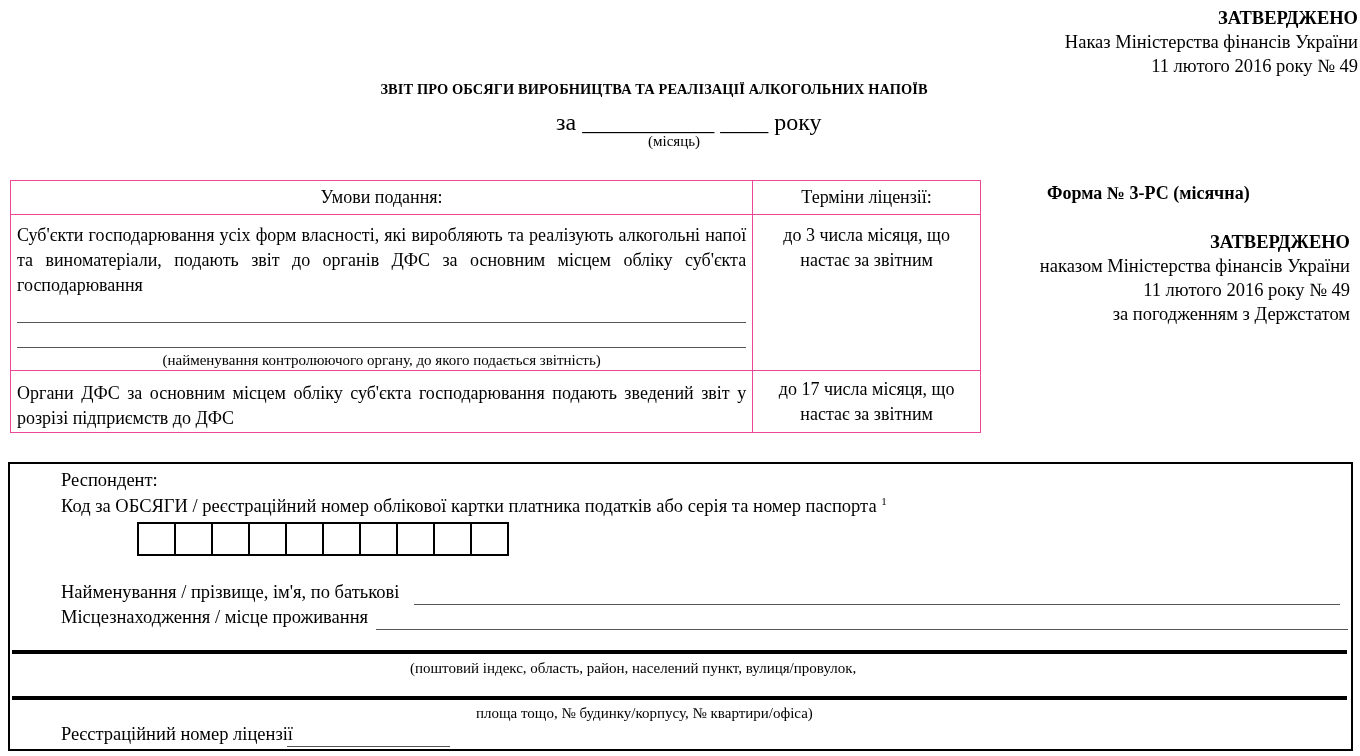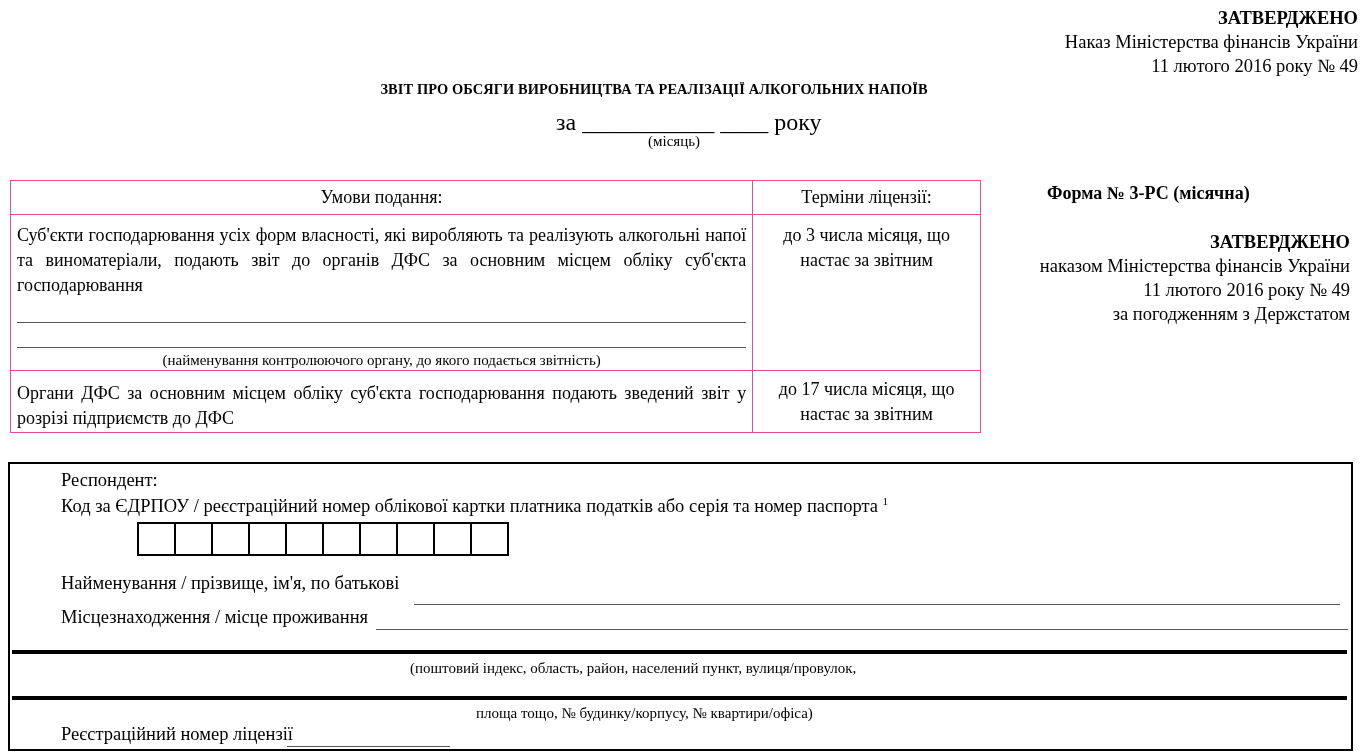--- a/index.html
+++ b/index.html
@@ -88,36 +88,36 @@
 <div id="form-no" class="abs">Форма № 3-РС (місячна)</div>
 <div id="approval-right" class="abs">
   <div class="bold">ЗАТВЕРДЖЕНО</div>
   <div>наказом Міністерства фінансів України</div>
   <div>11 лютого 2016 року № 49</div>
   <div>за погодженням з Держстатом</div>
 </div>
 
 <div id="resp-box" class="abs">
   <div class="resp-label" style="top:6px">Респондент:</div>
-  <div class="resp-label" style="top:31px"><span>Код за ЄДРПОУ / реєстраційний номер облікової картки платника податків або серія та номер паспорта</span> <sup>1</sup></div>
+  <div class="resp-label" style="top:31px"><span>Код за ОБСЯГИ / реєстраційний номер облікової картки платника податків або серія та номер паспорта</span> <sup>1</sup></div>
 
   <div id="edrpou-cells">
     <div class="edrpou-cell"></div>
     <div class="edrpou-cell"></div>
     <div class="edrpou-cell"></div>
     <div class="edrpou-cell"></div>
     <div class="edrpou-cell"></div>
     <div class="edrpou-cell"></div>
     <div class="edrpou-cell"></div>
     <div class="edrpou-cell"></div>
     <div class="edrpou-cell"></div>
     <div class="edrpou-cell"></div>
   </div>
 
-  <div class="resp-label" style="top:109px">Найменування / прізвище, ім'я, по батькові</div>
+  <div class="resp-label" style="top:118px">Найменування / прізвище, ім'я, по батькові</div>
   <div class="ul" style="left:404px; width:926px; top:118px; height:22px;"></div>
 
   <div class="resp-label" style="top:143px">Місцезнаходження / місце проживання</div>
   <div class="ul" style="left:366px; width:972px; top:143px; height:22px;"></div>
 
   <div class="thick" style="top:186px"></div>
   <div class="hint" style="left:400px; top:196px">(поштовий індекс, область, район, населений пункт, вулиця/провулок,</div>
 
   <div class="thick" style="top:232px"></div>
   <div class="hint" style="left:466px; top:241px">площа тощо, № будинку/корпусу, № квартири/офіса)</div>

